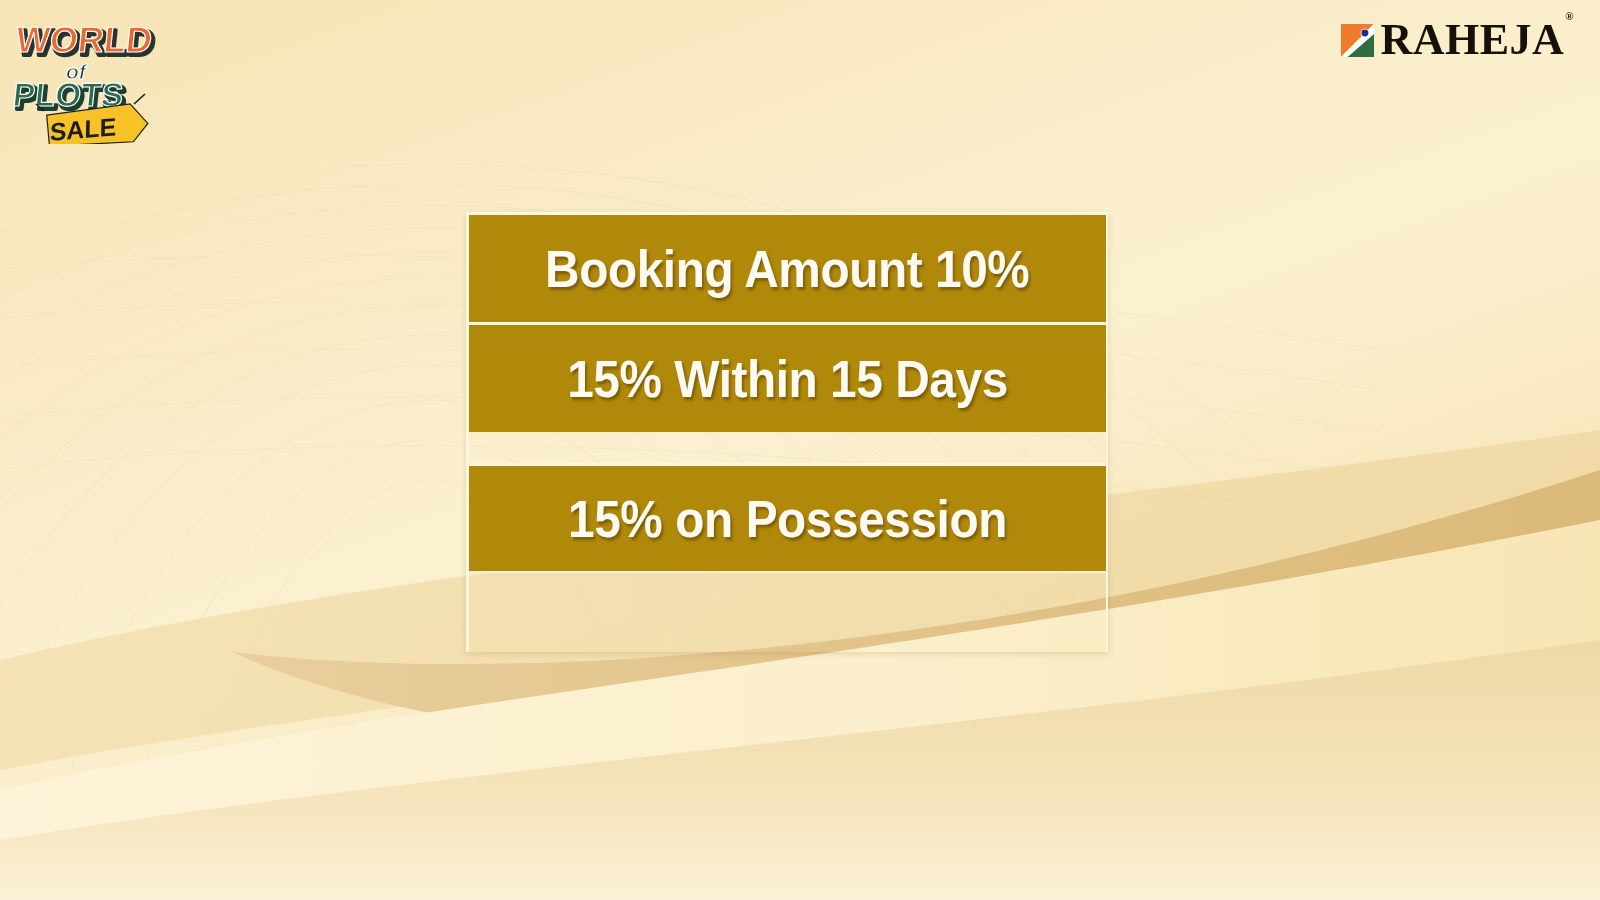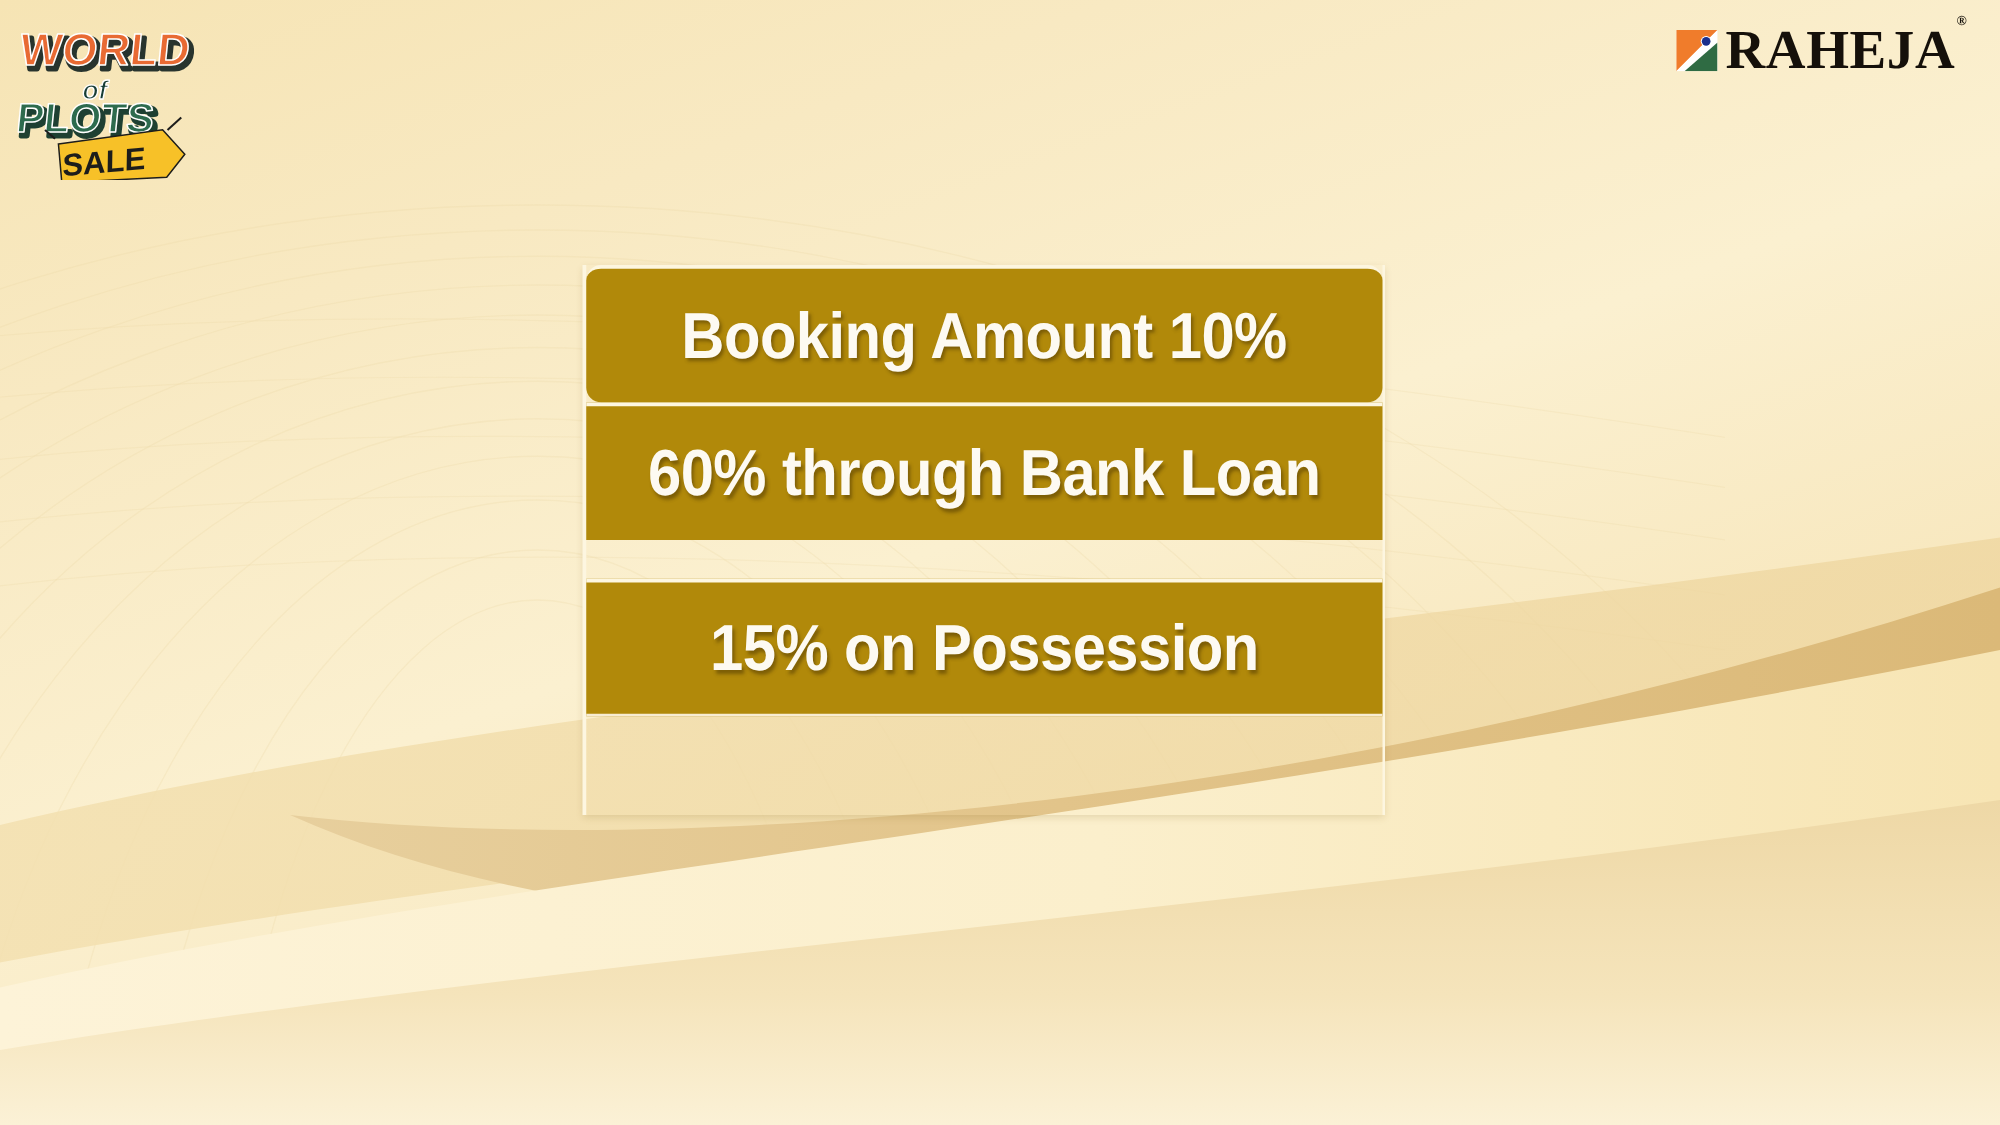--- a/index.html
+++ b/index.html
@@ -88,21 +88,21 @@
   }
   .plan-row{
     position:relative;
     height:110px;
     background:#b1890a;
     display:flex;
     align-items:center;
     justify-content:center;
     border-top:3px solid #fdf6e0;
   }
-  .plan-row:first-child{ border-top:3px solid #fdf6e0;border-radius:12px; }
+  .plan-row:first-child{ border-top:3px solid #fdf6e0; }
   .plan-row:last-child{ border-bottom:2px solid #f8ecd2;margin-top:31px; }
 
   .plan-row-text{
     font-family:"Liberation Sans", sans-serif;
     font-weight:700;
     font-size:52px;
     line-height:1;
     color:#fdfaf2;
     letter-spacing:-0.5px;
     text-shadow:2px 3px 3px rgba(60,40,0,.45);
@@ -223,24 +223,24 @@
       <span>RAHEJA</span><span class="raheja-tm">®</span>
     </div>
   </div>
 
   <div class="plan">
 
     <div class="plan-row">
       <span class="plan-row-text">Booking Amount 10%</span>
     </div>
 
-
     <div class="plan-row">
-      <span class="plan-row-text">60% through Bank Loan</span>
-    </div>
+      <span class="plan-row-text">15% Within 15 Days</span>
+    </div>
+
 
     <div class="plan-row">
       <span class="plan-row-text">15% on Possession</span>
     </div>
 
   </div>
 
 </div>
 
 </body></html>

